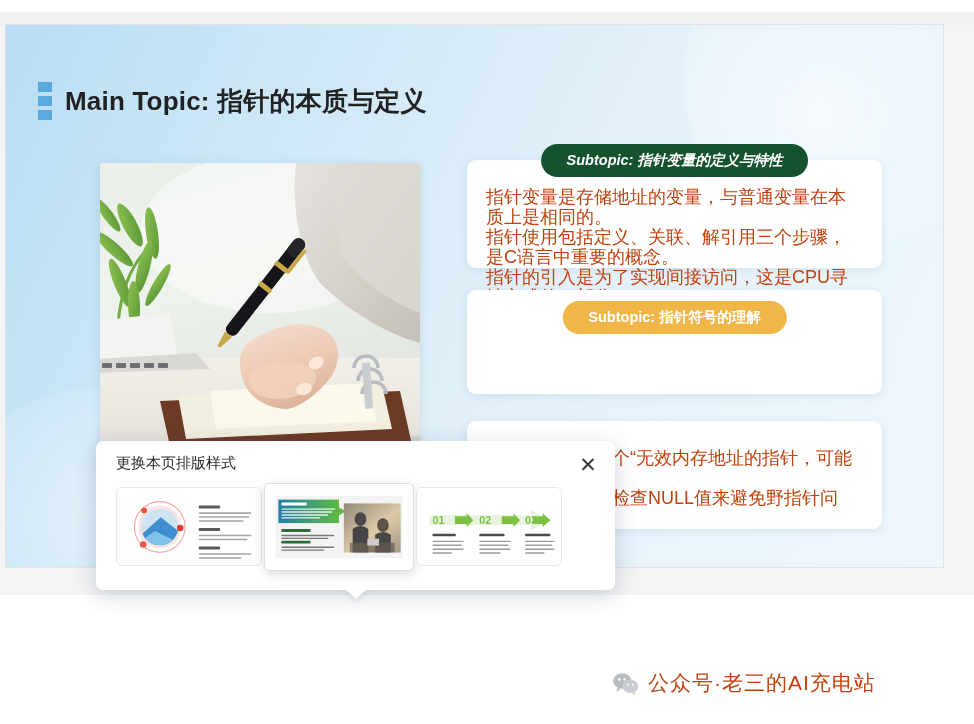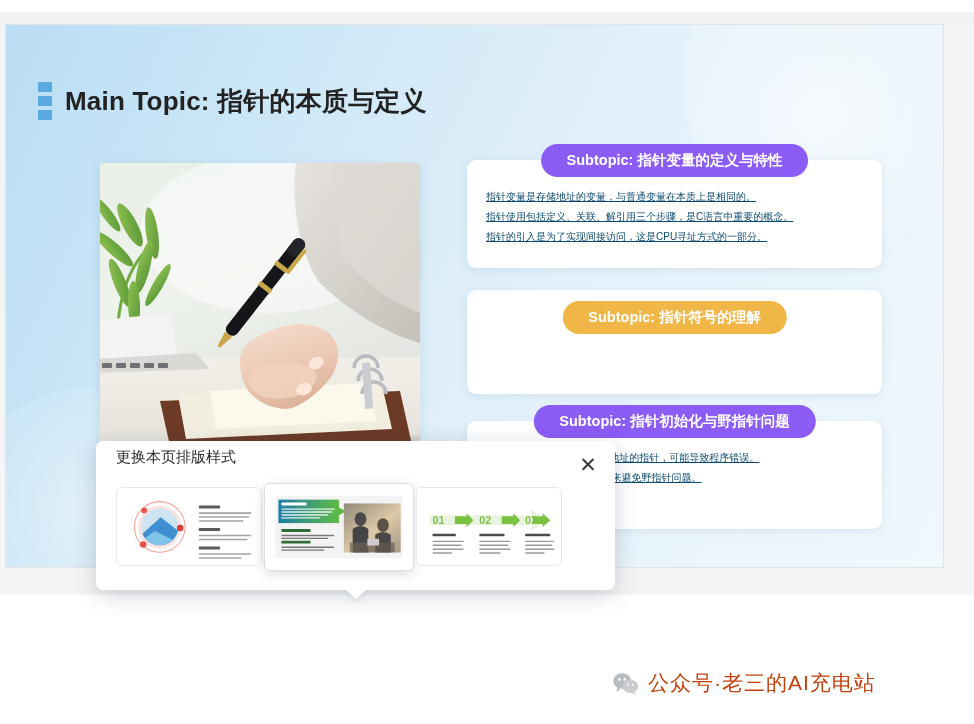--- a/index.html
+++ b/index.html
@@ -49,34 +49,34 @@
     box-shadow: 0 2px 9px rgba(80,120,160,.13);
   }
   .card.c1 { top: 135px; height: 108px; }
   .card.c2 { top: 265px; height: 104px; }
   .card.c3 { top: 396px; height: 108px; }
   .card-pill {
     position: absolute; top: -16px; left: 50%; transform: translateX(-50%);
     height: 33px; line-height: 33px; padding: 0 26px; border-radius: 17px;
     color: #ffffff; font-size: 14.5px; font-weight: 700; white-space: nowrap;
   }
-  .pill-blue { background: #8b5cf6; }
+  .pill-blue { background: #14532d; font-style: italic; }
   .pill-orange { background: #f0b648; margin-top: 27px; }
   .card-body { padding: 27px 19px 10px 19px; }
-  .card-body p { font-size: 10px; line-height: 20px; color: #0c4a6e; text-decoration: underline; }
+  .card-body p { font-size: 18px; line-height: 20px; color: #c2410c; }
 
   
   .popup {
     position: absolute; left: 96px; top: 441px; width: 519px; height: 149px;
     background: #ffffff; border-radius: 7px;
     box-shadow: 0 5px 22px rgba(30,60,90,.22);
     z-index: 40;
   }
   .popup-head { position: relative; height: 46px; }
-  .popup-title { position: absolute; left: 20px; top: 7px; font-size: 15px; color: #2c2c2c; }
+  .popup-title { position: absolute; left: 20px; top: 13px; font-size: 15px; color: #2c2c2c; }
   .popup-close {
     position: absolute; right: 14px; top: 10px; width: 26px; height: 26px;
     display: flex; align-items: center; justify-content: center;
     font-size: 21px; color: #3a3a3a; cursor: pointer; line-height: 1;
   }
   .tpl-row { position: absolute; left: 20px; top: 46px; display: flex; align-items: flex-start; gap: 0; }
   .tpl {
     width: 146px; height: 79px; margin-right: 2px;
     background: #ffffff; border: 1px solid #e8e8e8; border-radius: 6px;
     overflow: hidden; cursor: pointer; position: relative;
@@ -231,21 +231,20 @@
         <p>指针使用包括定义、关联、解引用三个步骤，是C语言中重要的概念。</p>
         <p>指针的引入是为了实现间接访问，这是CPU寻址方式的一部分。</p>
       </div>
     </div>
 
     <div class="card c2">
       <div class="card-pill pill-orange">Subtopic: 指针符号的理解</div>
     </div>
 
     <div class="card c3">
-      <div class="card-pill pill-blue">Subtopic: 指针初始化与野指针问题</div>
       <div class="card-body">
         <p>野指针是指向一个“无效内存地址的指针，可能导致程序错误。</p>
         <p>应初始化指针并检查NULL值来避免野指针问题。</p>
       </div>
     </div>
   </div>
 
   <div class="popup">
     <div class="popup-head">
       <div class="popup-title">更换本页排版样式</div>

